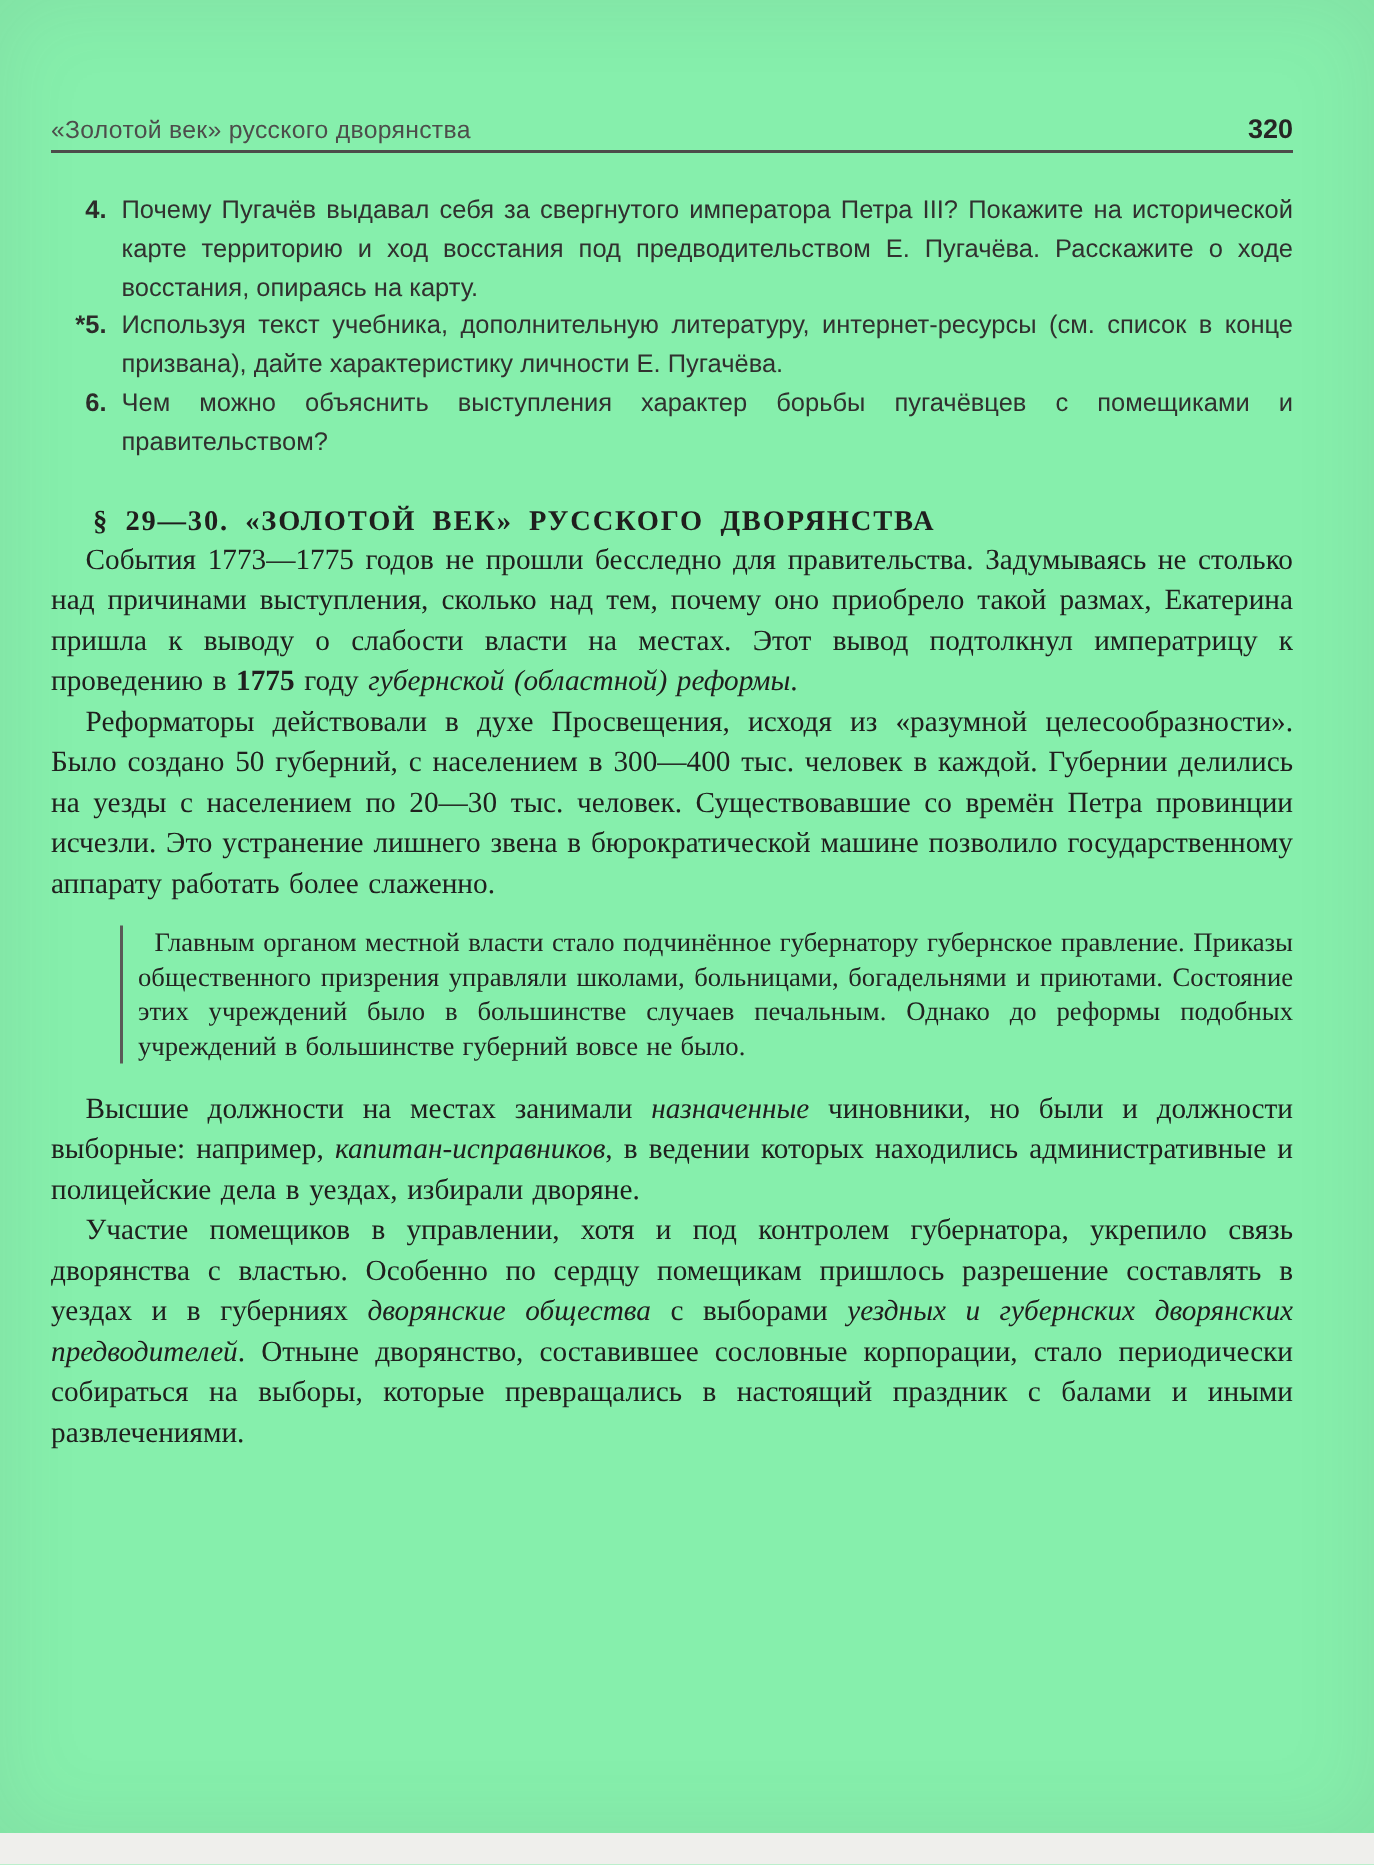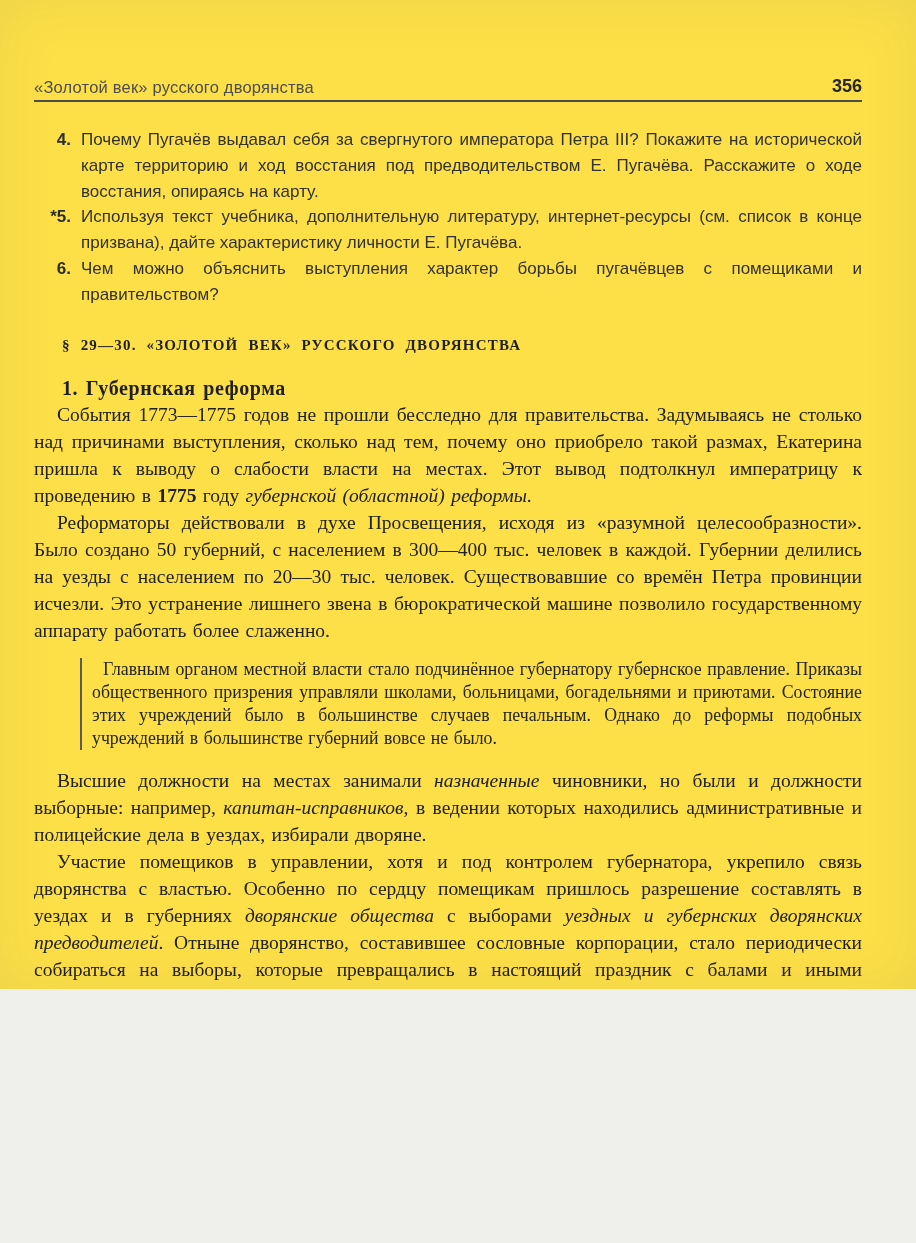--- a/index.html
+++ b/index.html
@@ -4,23 +4,23 @@
 <style>
   html, body {
     margin: 0;
     padding: 0;
     background: #efefec;
     font-family: "Liberation Serif", serif;
   }
   .page {
     position: relative;
     width: 916px;
-    height: 989px;
+    height: 1222px;
     margin: 0 auto;
-    background: #fde047;
+    background: #86efac;
     box-shadow: inset 0 0 55px rgba(90,90,85,0.10);
     overflow: hidden;
     box-sizing: border-box;
   }
   .content {
     margin: 0 54px 0 34px; 
   }
 
   
   .running-header {
@@ -66,21 +66,21 @@
   }
   .question-text {
     flex: 1;
     text-align: justify;
   }
 
   
   .section-heading {
     margin: 29px 0 0 28px;
     font-family: "Liberation Serif", serif;
-    font-size: 15px;
+    font-size: 19px;
     font-weight: bold;
     color: #1f1f1d;
     letter-spacing: 1.2px;
     word-spacing: 5px;
   }
   .subsection-heading {
     margin: 23px 0 0 28px;
     font-family: "Liberation Serif", serif;
     font-size: 20px;
     font-weight: bold;
@@ -127,41 +127,40 @@
   }
 </style>
 </head>
 <body>
 
 <div class="page">
   <div class="content">
 
     <div class="running-header">
       <span class="running-title">«Золотой век» русского дворянства</span>
-      <span class="page-number">356</span>
+      <span class="page-number">320</span>
     </div>
 
     <div class="questions">
       <div class="question-item">
         <span class="question-marker">4.</span>
         <span class="question-text">Почему Пугачёв выдавал себя за свергнутого императора Петра III? Покажите на исторической карте территорию и ход восстания под предводительством Е. Пугачёва. Расскажите о ходе восстания, опираясь на карту.</span>
       </div>
       <div class="question-item">
         <span class="question-marker">*5.</span>
         <span class="question-text">Используя текст учебника, дополнительную литературу, интернет-ресурсы (см. список в конце призвана), дайте характеристику личности Е. Пугачёва.</span>
       </div>
       <div class="question-item">
         <span class="question-marker">6.</span>
         <span class="question-text">Чем можно объяснить выступления характер борьбы пугачёвцев с помещиками и правительством?</span>
       </div>
     </div>
 
     <div class="section-heading">§ 29—30. «ЗОЛОТОЙ ВЕК» РУССКОГО ДВОРЯНСТВА</div>
 
-    <div class="subsection-heading">1. Губернская реформа</div>
 
     <div class="body-text">
       <p><span>События 1773—1775 годов не прошли бесследно для правительства. Задумываясь не столько над причинами выступления, сколько над тем, почему оно приобрело такой размах, Екатерина пришла к выводу о слабости власти на местах. Этот вывод подтолкнул императрицу к проведению в </span><span class="bd">1775</span><span> году </span><span class="it">губернской (областной) реформы</span><span>.</span></p>
       <p><span>Реформаторы действовали в духе Просвещения, исходя из «разумной целесообразности». Было создано 50 губерний, с населением в 300—400 тыс. человек в каждой. Губернии делились на уезды с населением по 20—30 тыс. человек. Существовавшие со времён Петра провинции исчезли. Это устранение лишнего звена в бюрократической машине позволило государственному аппарату работать более слаженно.</span></p>
 
       <div class="quote-block">
         <div class="quote-bar"></div>
         <div class="quote-text"><span>Главным органом местной власти стало подчинённое губернатору губернское правление. Приказы общественного призрения управляли школами, больницами, богадельнями и приютами. Состояние этих учреждений было в большинстве случаев печальным. Однако до реформы подобных учреждений в большинстве губерний вовсе не было.</span></div>
       </div>
 

